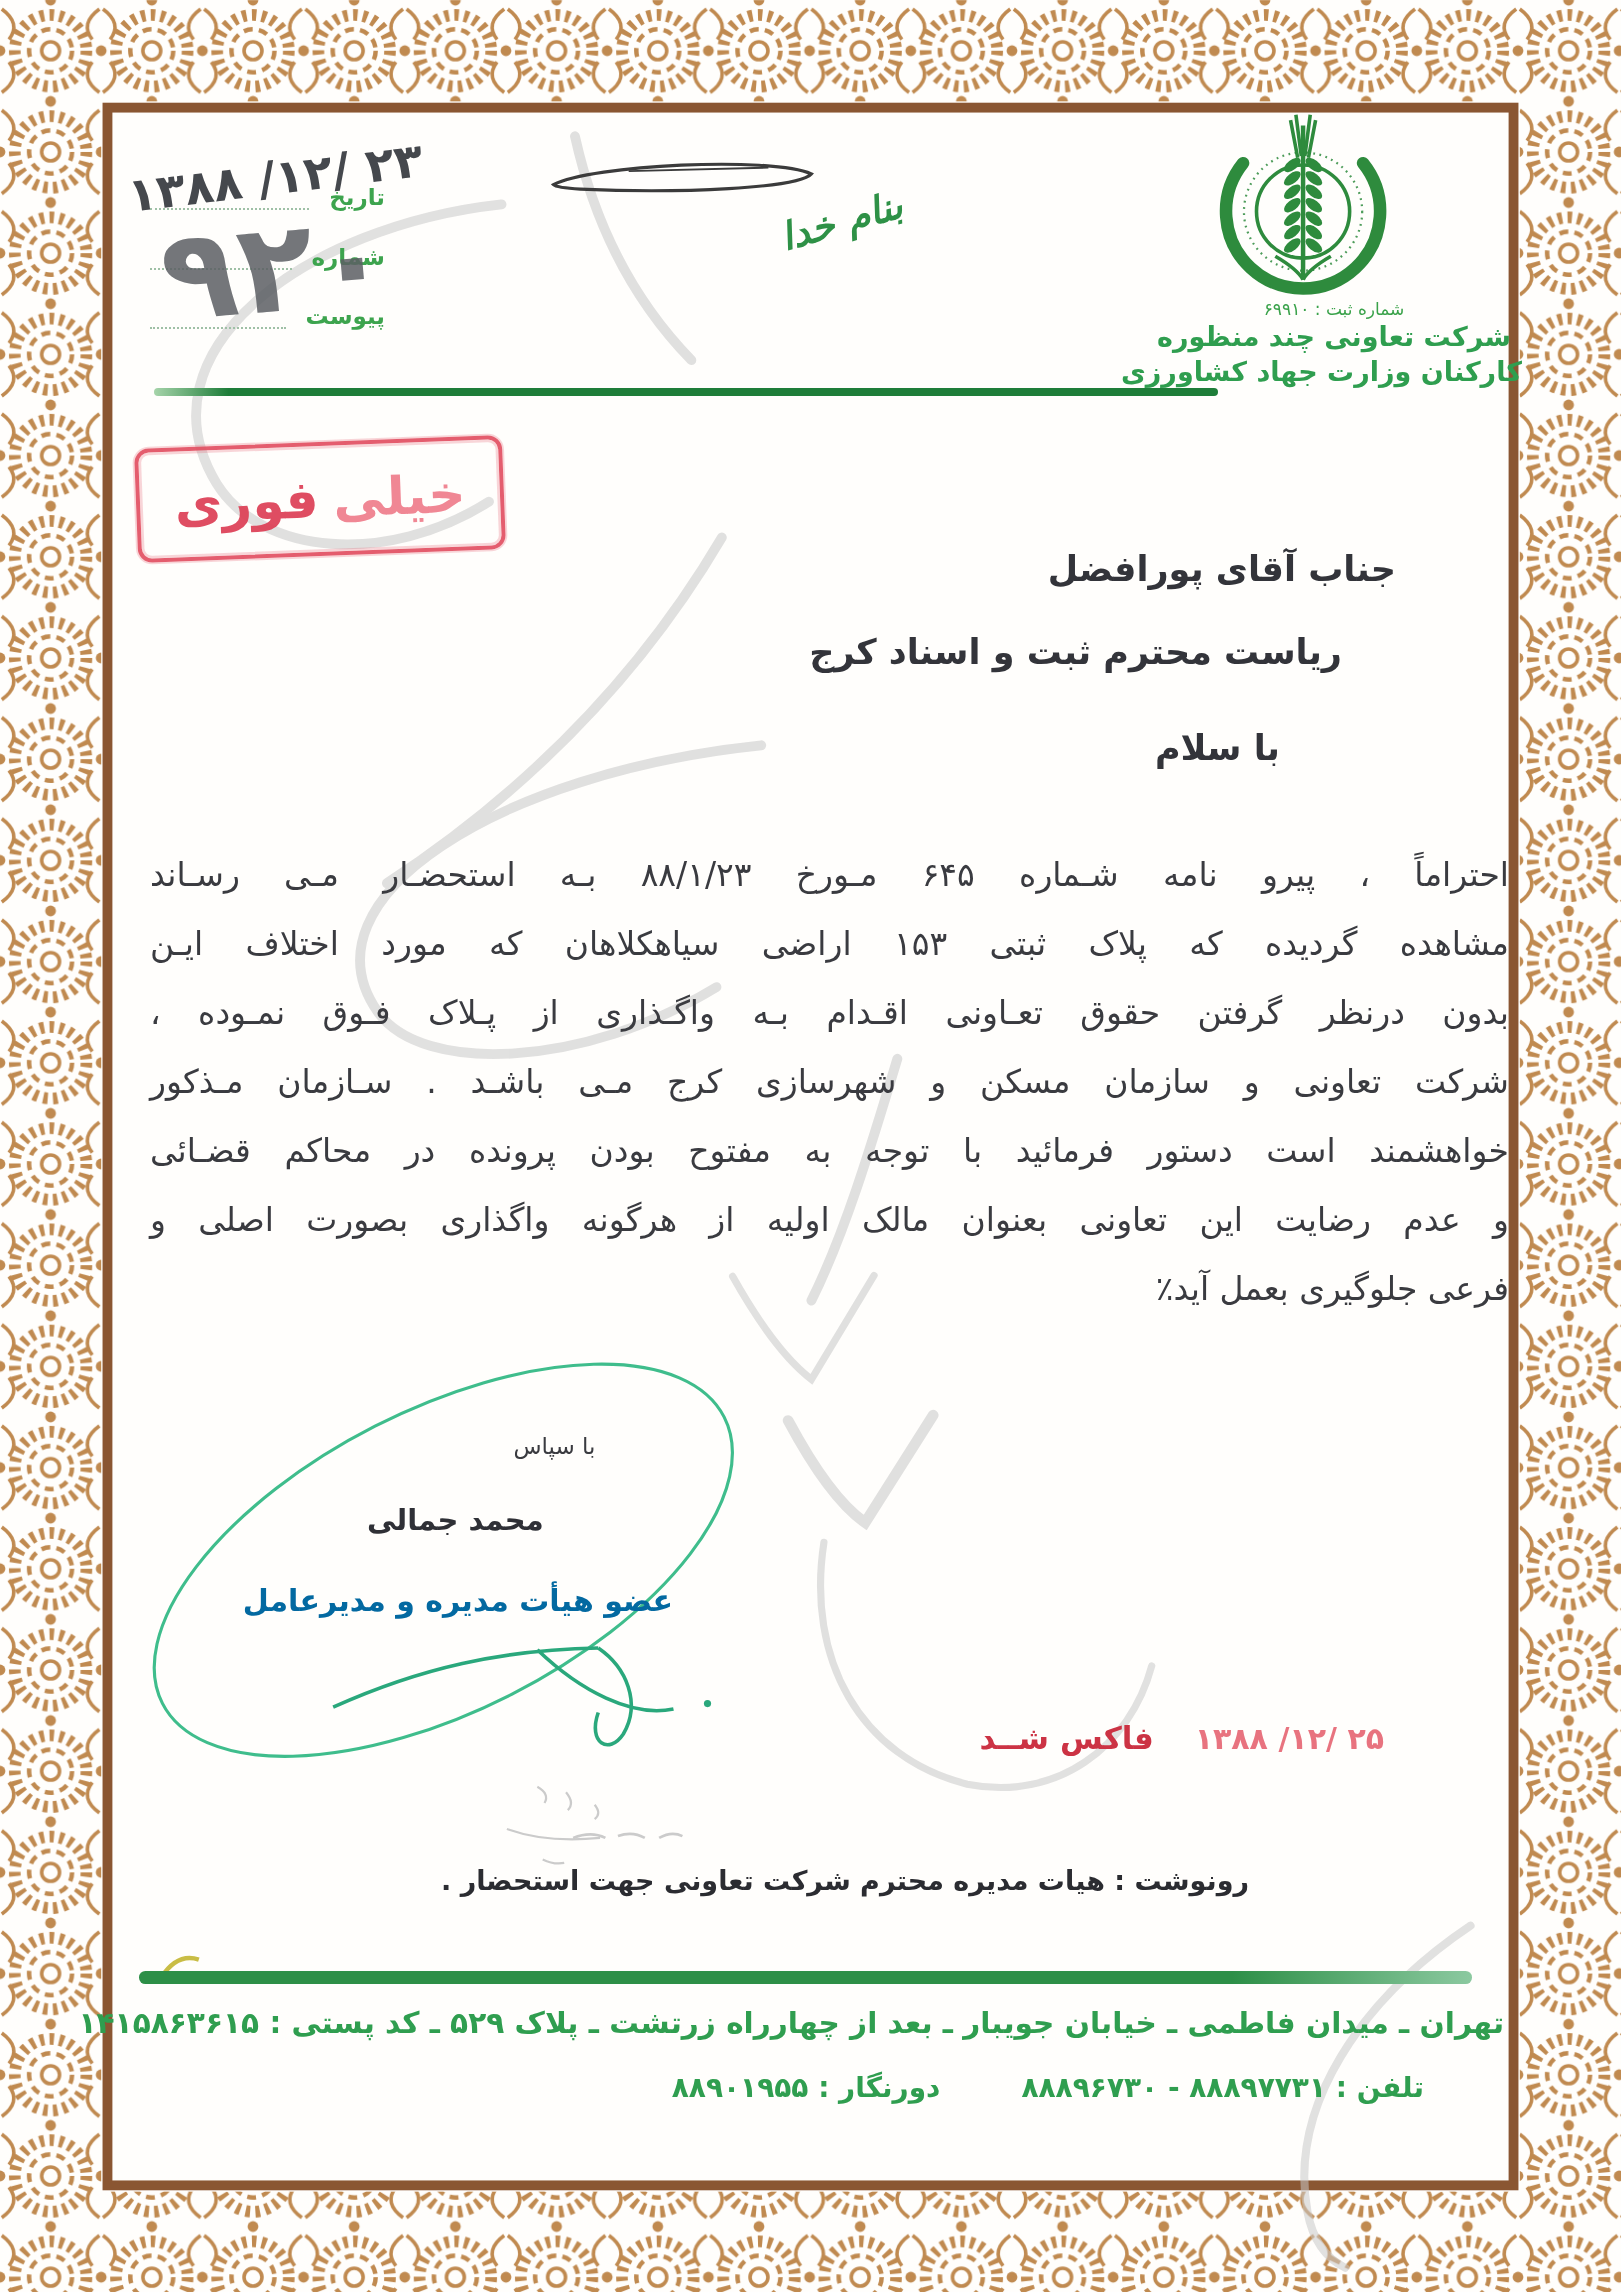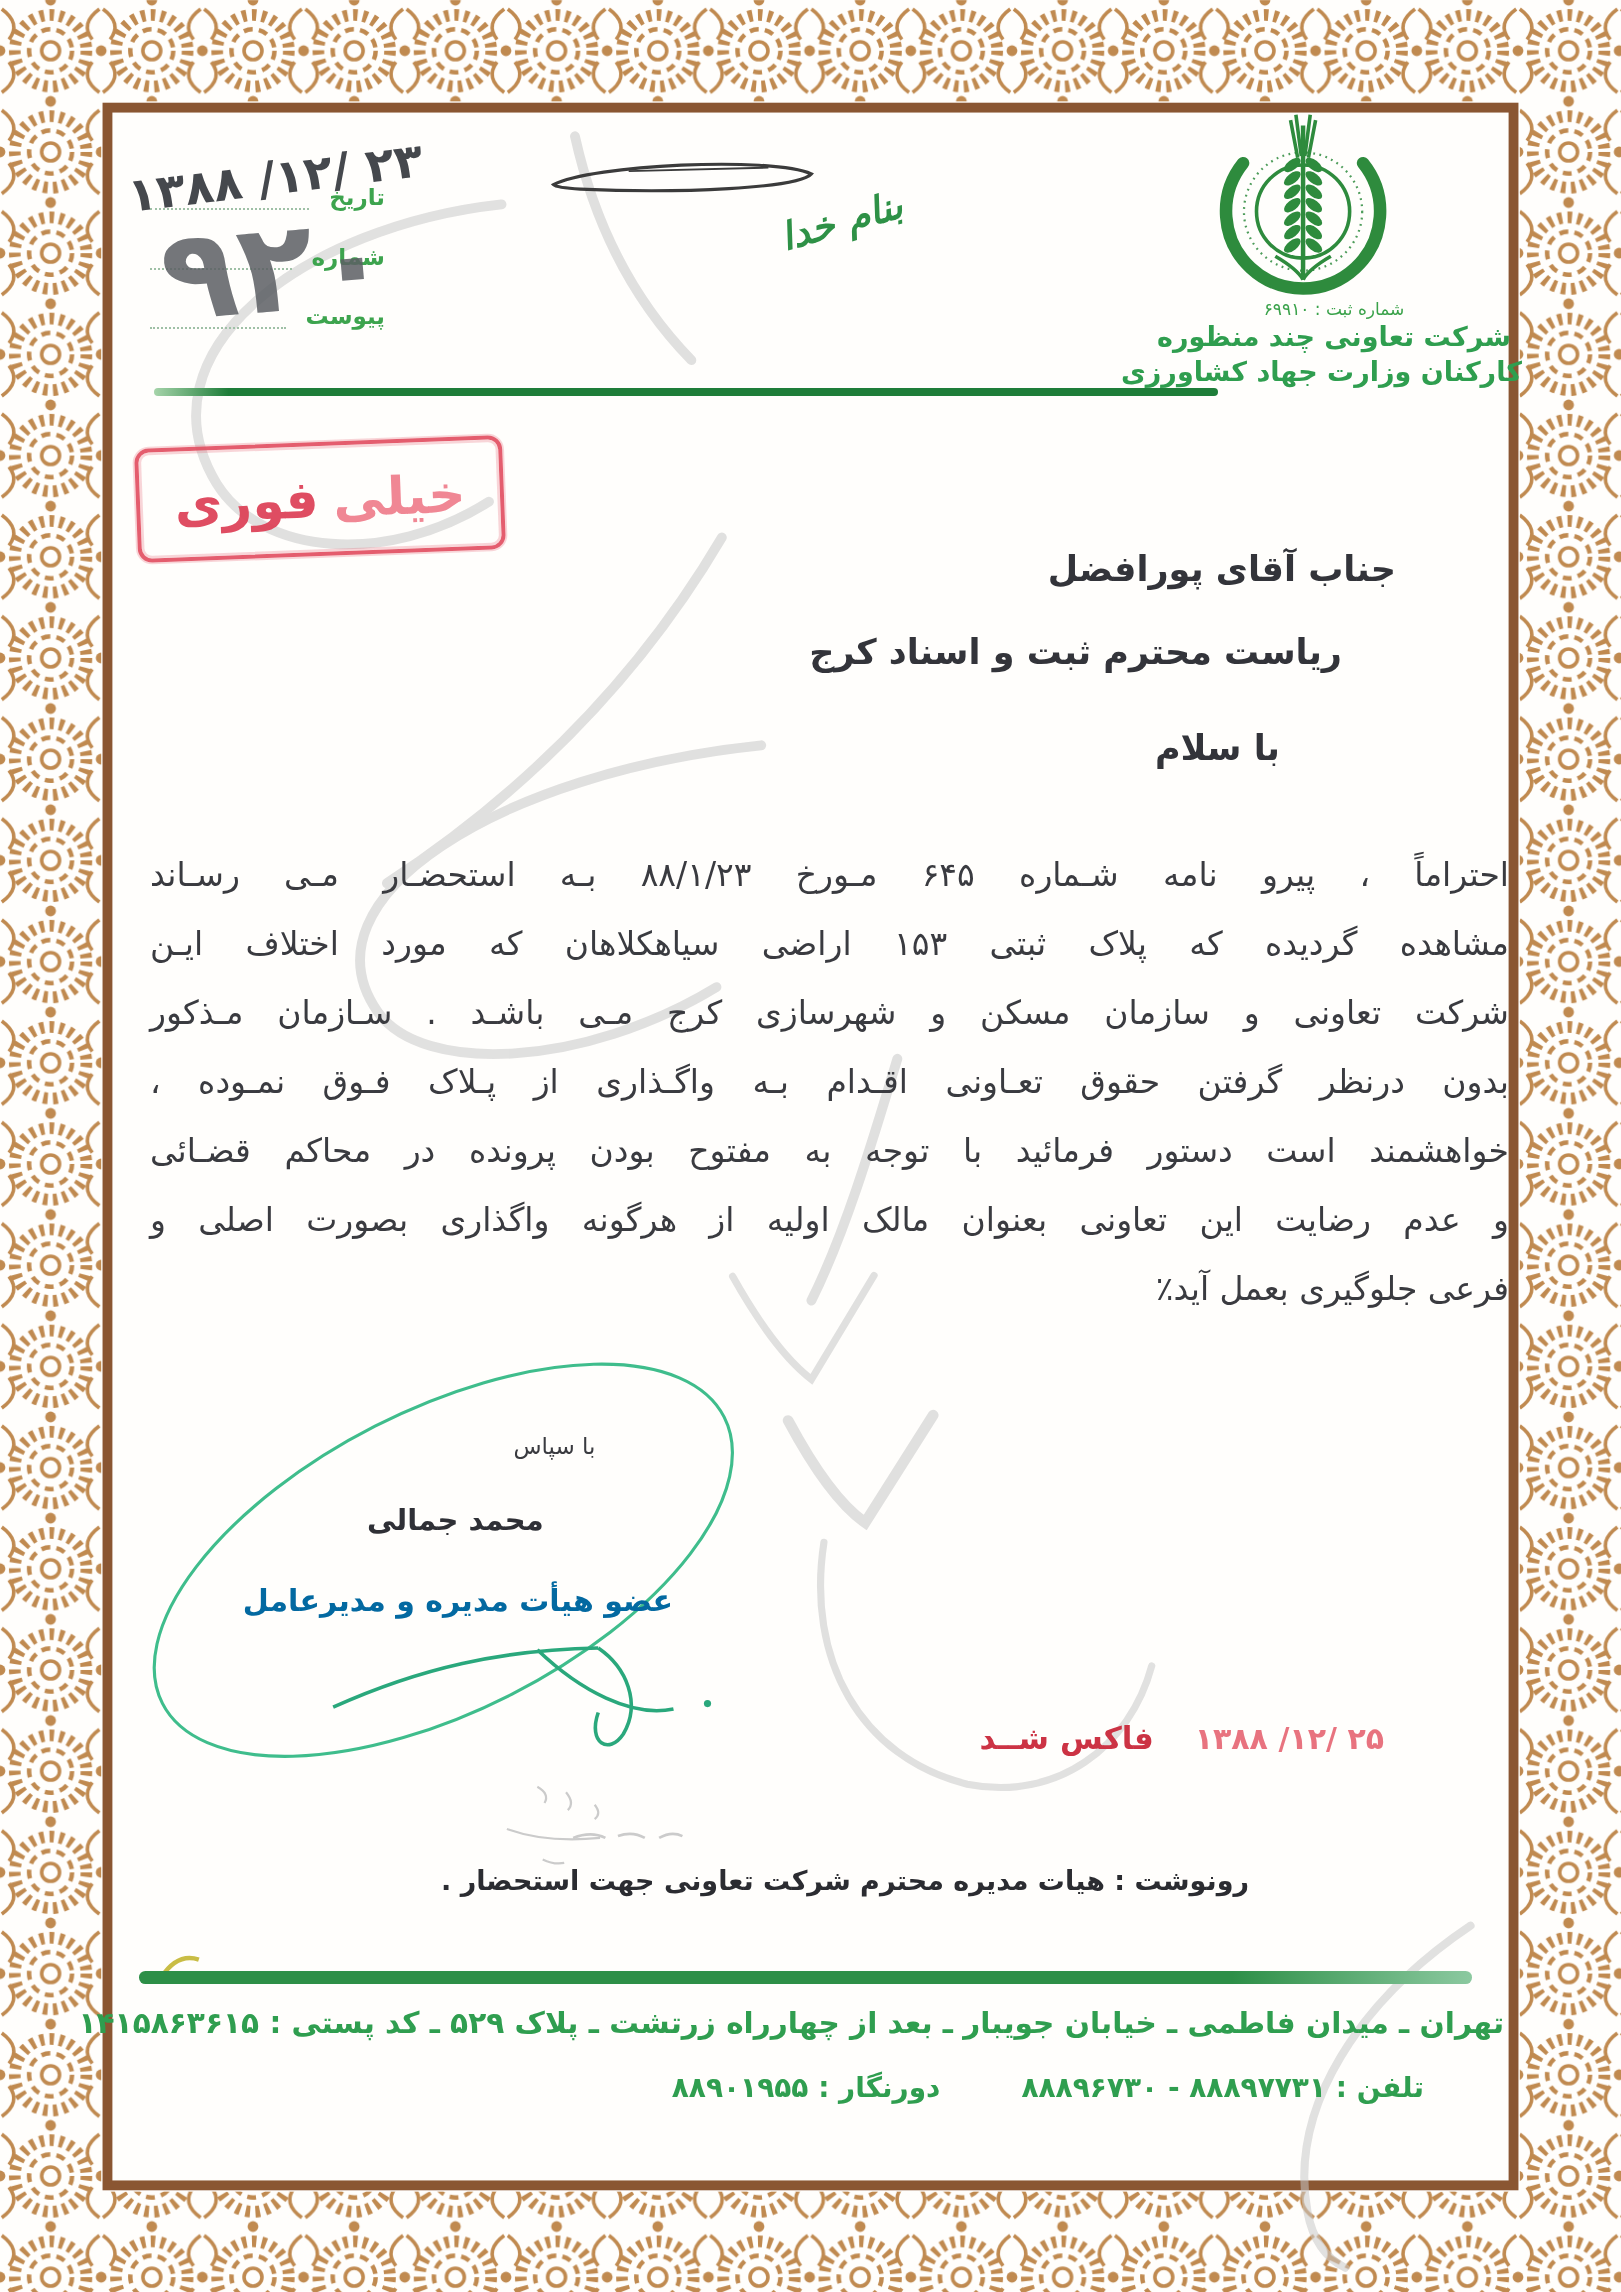--- a/index.html
+++ b/index.html
@@ -182,22 +182,22 @@
 
   <div class="txt recipient">
     <div class="rcp1 fa">جناب آقای پورافضل</div>
     <div class="rcp2 fa">ریاست محترم ثبت و اسناد کرج</div>
     <div class="rcp3 fa">با سلام</div>
   </div>
 
   <div class="txt letter-body">
     <div class="bline">احتراماً ، پیرو نامه شـماره ۶۴۵ مـورخ ۸۸/۱/۲۳ بـه استحضـار مـی رسـاند</div>
     <div class="bline">مشاهده گردیده که پلاک ثبتی ۱۵۳ اراضی سیاهکلاهان که مورد اختلاف ایـن</div>
+    <div class="bline">بدون درنظر گرفتن حقوق تعـاونی اقـدام بـه واگـذاری از پـلاک فـوق نمـوده ،</div>
     <div class="bline">شرکت تعاونی و سازمان مسکن و شهرسازی کرج مـی باشـد . سـازمان مـذکور</div>
-    <div class="bline">بدون درنظر گرفتن حقوق تعـاونی اقـدام بـه واگـذاری از پـلاک فـوق نمـوده ،</div>
     <div class="bline">خواهشمند است دستور فرمائید با توجه به مفتوح بودن پرونده در محاکم قضـائی</div>
     <div class="bline">و عدم رضایت این تعاونی بعنوان مالک اولیه از هرگونه واگذاری بصورت اصلی و</div>
     <div class="bline last">فرعی جلوگیری بعمل آید٪</div>
   </div>
 
   <div class="txt sig-thanks fa">با سپاس</div>
   <div class="txt sig-name fa">محمد جمالی</div>
   <div class="txt sig-title fa">عضو هیأت مدیره و مدیرعامل</div>
 
   <div class="txt faxline">

